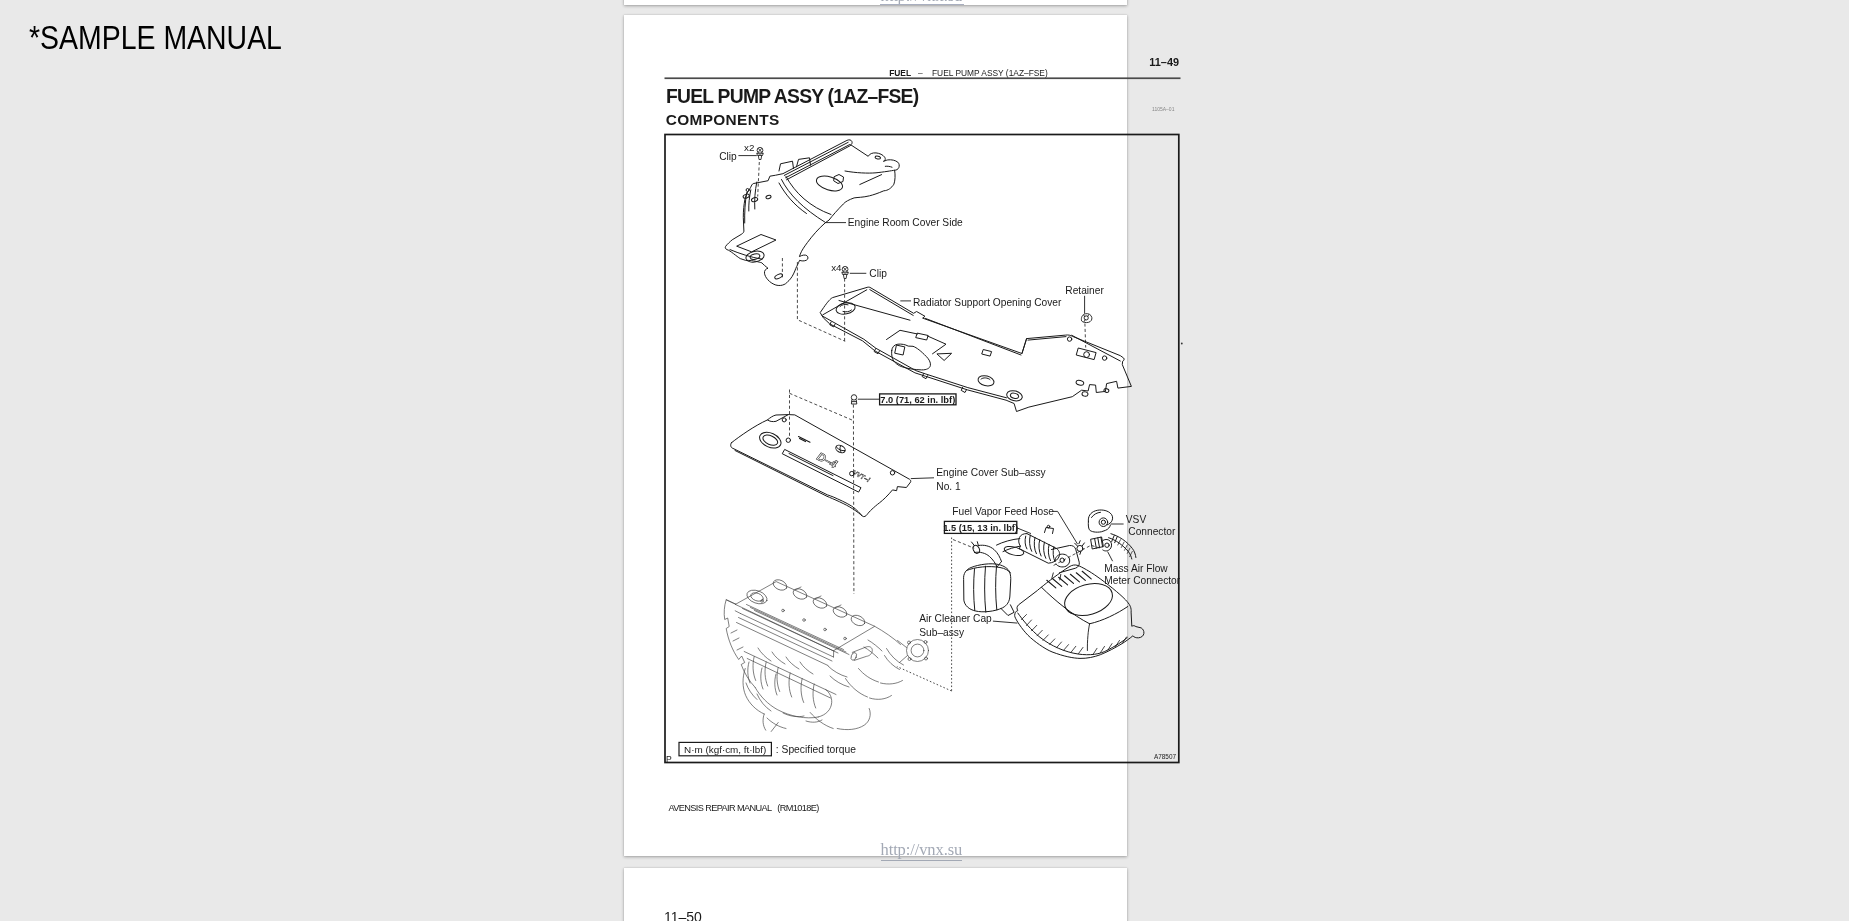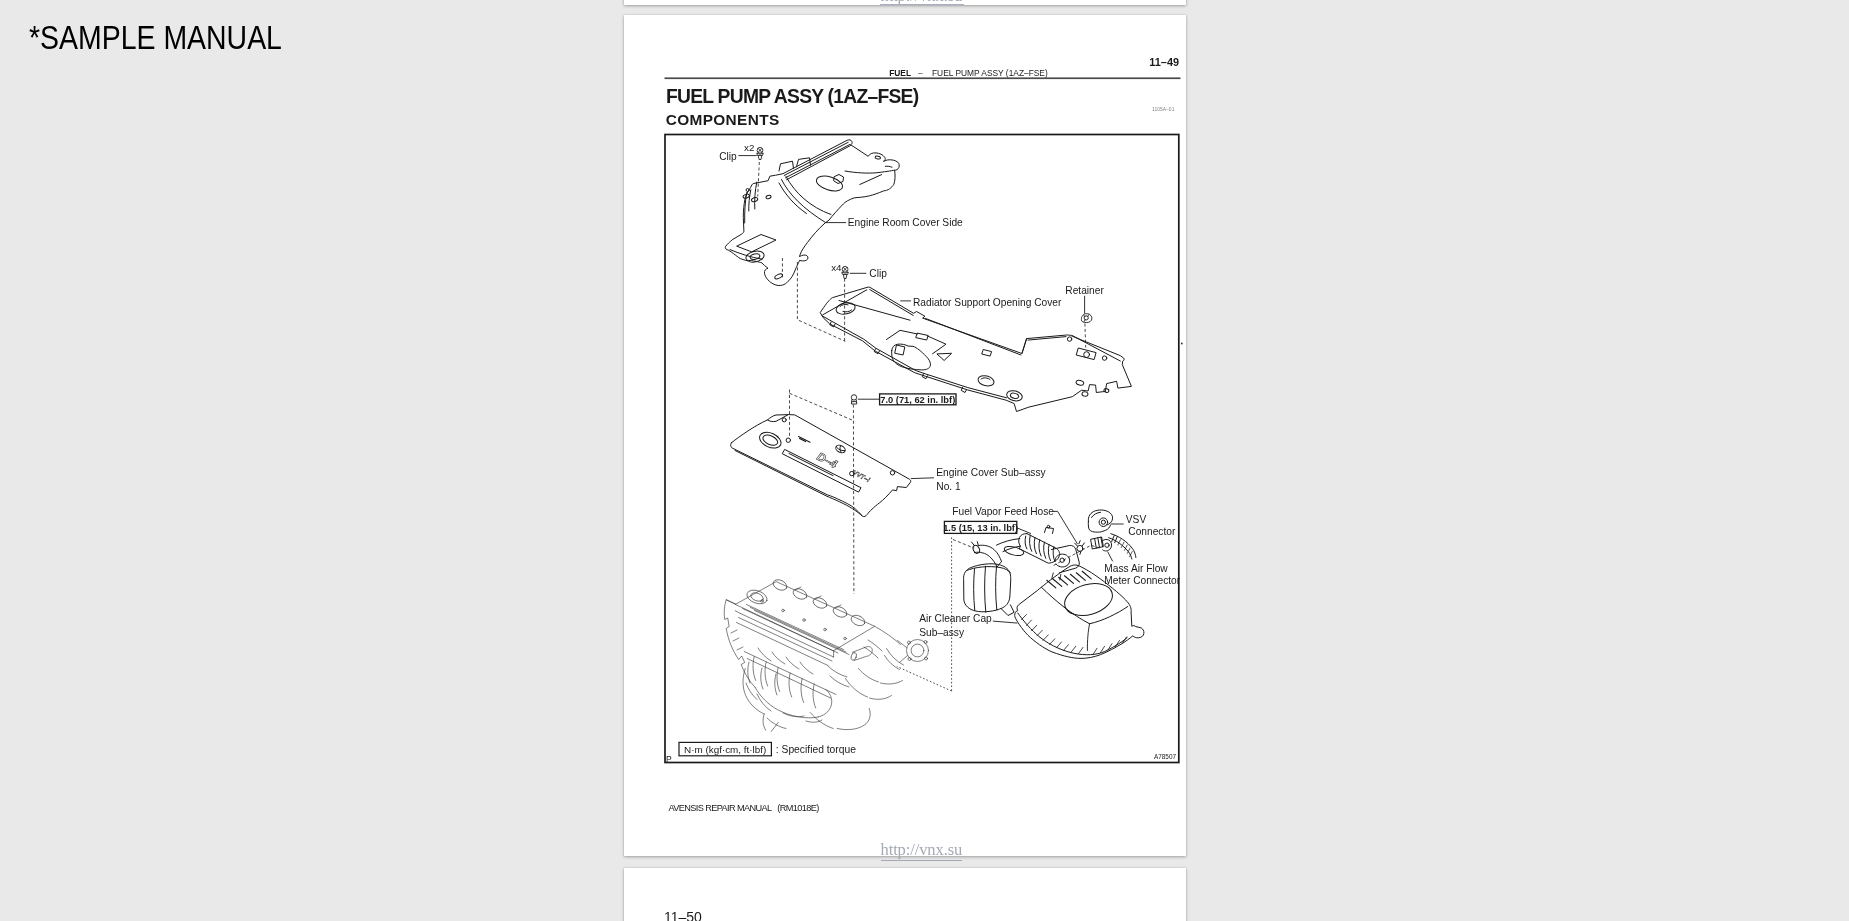--- a/index.html
+++ b/index.html
@@ -1,17 +1,17 @@
 <!DOCTYPE html>
 <html><head>
 <meta charset="utf-8">
 <style>
 html,body{margin:0;padding:0;width:1849px;height:921px;background:#e9e9e9;overflow:hidden}
 body{font-family:"Liberation Sans",sans-serif;position:relative;color:#1a1a1a}
-.page{position:absolute;left:624px;width:562px;background:#fff;box-shadow:0 1px 3px rgba(0,0,0,.30),0 0 1px rgba(0,0,0,.18)}
+.page{position:absolute;left:624px;width:503px;background:#fff;box-shadow:0 1px 3px rgba(0,0,0,.30),0 0 1px rgba(0,0,0,.18)}
 #sample{position:absolute;left:29px;top:21px;font-size:33px;line-height:1;letter-spacing:0;color:#000;transform:scaleX(.862);transform-origin:0 0}
 #strip-top{top:-37px;height:42px;overflow:hidden}
 #p2{top:868px;height:80px}
 .vnx{font-family:"Liberation Serif",serif;font-size:16.5px;letter-spacing:-.1px;color:#a3a9b5;position:absolute}
 #vnx1{left:256.5px;top:25.4px;line-height:1}
 #vnx2{position:absolute;left:880.5px;top:841.5px;font-family:"Liberation Serif",serif;font-size:16.5px;letter-spacing:-.1px;color:#a3a9b5;border-bottom:1.3px solid #a3a9b5;line-height:1;padding-bottom:1.5px}
 #p250{position:absolute;left:40px;top:42px;font-size:14px;font-weight:normal;line-height:1}
 </style>
 </head>
 <body>

